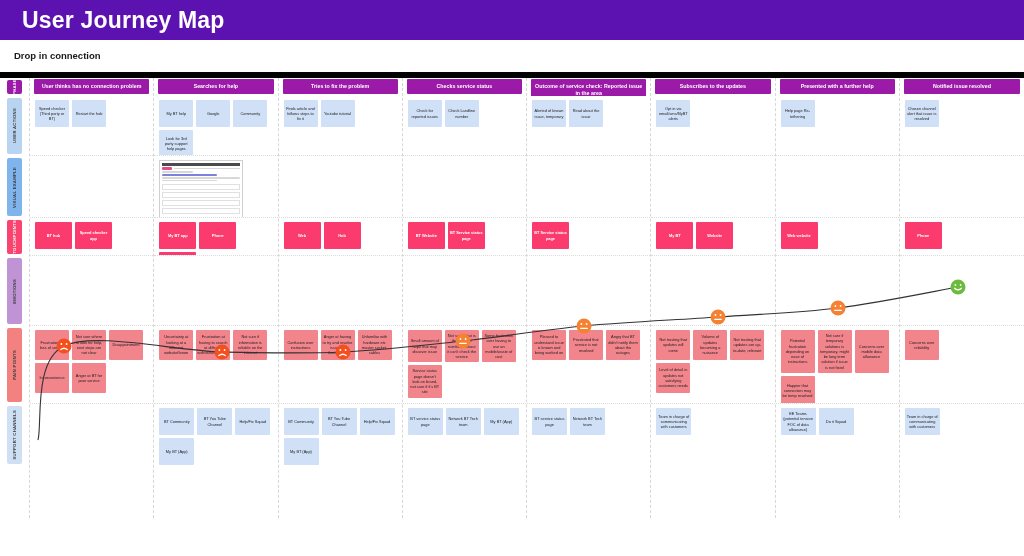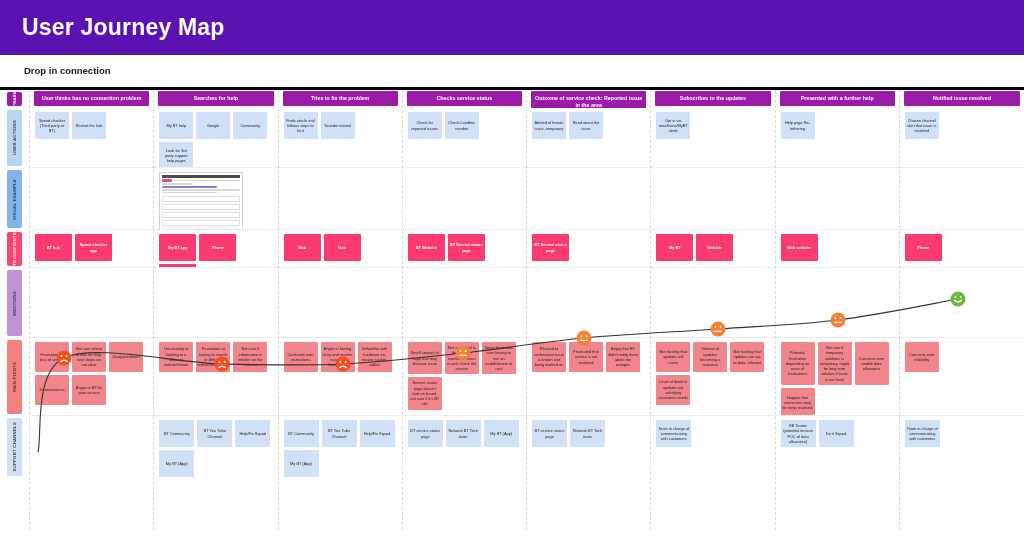--- a/index.html
+++ b/index.html
@@ -5,37 +5,37 @@
   * { box-sizing: border-box; margin: 0; padding: 0; }
   html, body {
     width: 1024px; height: 556px;
     font-family: "Liberation Sans", sans-serif;
     background: #ffffff;
     overflow: hidden;
   }
 
   
   .app-header {
-    height: 55px;
+    height: 40px;
     background: #5b12b0;
     display: flex;
     align-items: center;
     padding: 0 22px;
   }
   .app-header h1 {
     color: #ffffff;
     font-size: 23px;
     font-weight: bold;
     letter-spacing: .2px;
   }
 
   
   .intro {
-    padding: 10px 14px 8px 24px;
-    border-bottom: 3px solid #000000;
+    padding: 10px 14px 8px 14px;
+    border-bottom: 6px solid #000000;
   }
   .intro-title {
     font-size: 9.5px;
     font-weight: bold;
     color: #1a1a1a;
     margin-bottom: 3px;
   }
   .intro-body {
     font-size: 9.5px;
     color: #2a2a2a;

